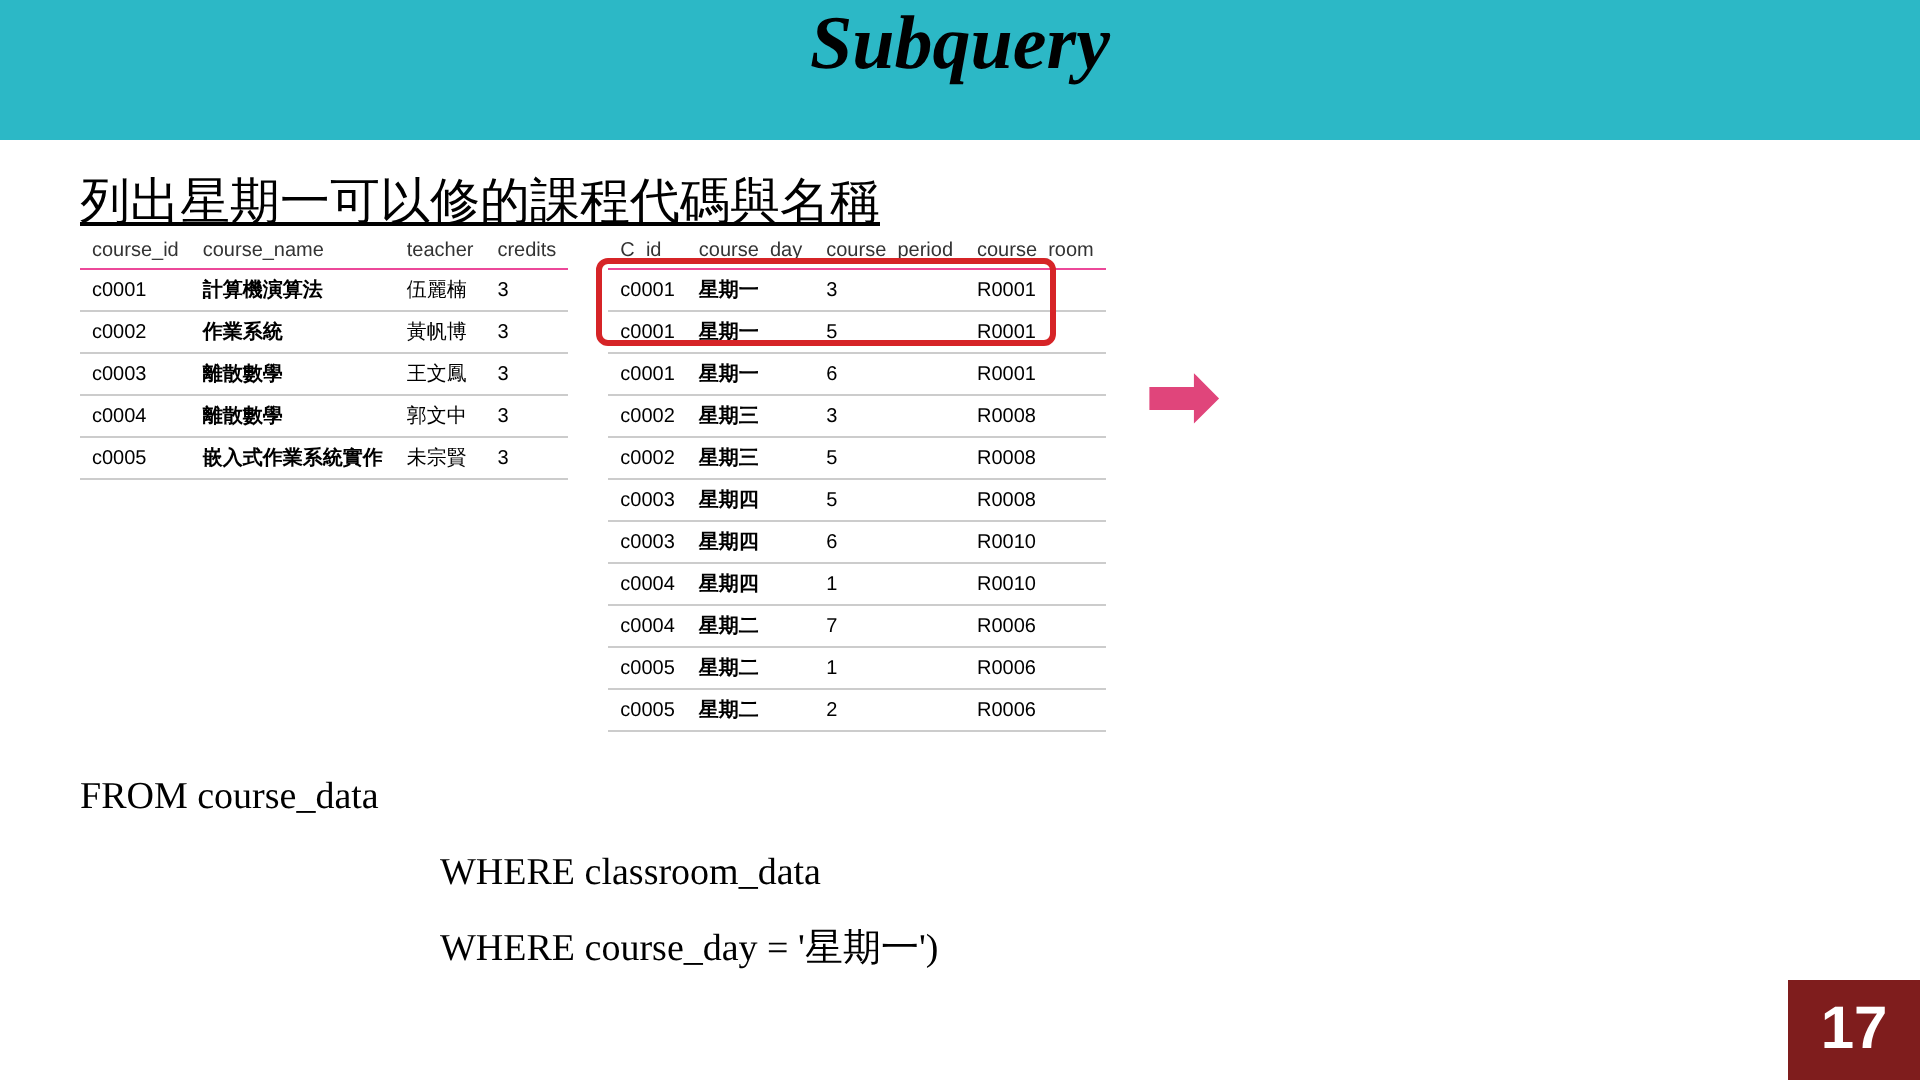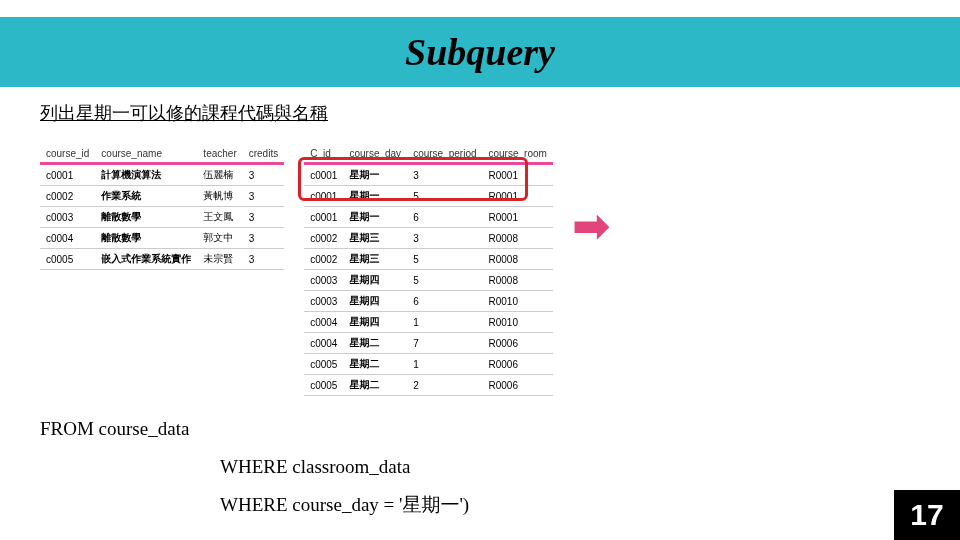--- a/index.html
+++ b/index.html
@@ -9,38 +9,37 @@
     background: #fff;
     font-family: "Times New Roman", serif;
     position: relative;
     overflow: hidden;
   }
   .title-band {
     width: 100%;
     height: 70px;
     background: #2cb8c6;
     display: flex;
-    align-items: center;
+    align-items: flex-start;
     justify-content: center;
-    margin-top: 17px;
   }
   .title-band h1 {
     font-style: italic;
     font-weight: bold;
     font-size: 38px;
     color: #000;
   }
   .content {
     padding: 14px 40px 0 40px;
   }
   .question {
-    font-size: 18px;
+    font-size: 25px;
     font-family: sans-serif;
     text-decoration: underline;
-    margin-bottom: 20px;
+    margin-bottom: 0;
   }
   .tables-area {
     display: flex;
     align-items: flex-start;
     gap: 20px;
     margin-bottom: 14px;
   }
   .tbl {
     border-collapse: collapse;
     font-family: Arial, sans-serif;
@@ -49,21 +48,21 @@
   }
   .tbl th, .tbl td {
     border-bottom: 1px solid #ccc;
     padding: 3px 6px;
     text-align: left;
     white-space: nowrap;
   }
   .tbl th {
     font-weight: normal;
     color: #333;
-    border-bottom: 3px solid #ec4899;
+    border-bottom: 1px solid #ec4899;
     margin-top: 24px;
   }
   .tbl .bold { font-weight: bold; }
   .tbl1 { }
   .tbl2-wrap {
     position: relative;
   }
   .redbox {
     position: absolute;
     border: 3px solid #d62427;
@@ -79,21 +78,21 @@
   }
   .sql {
     font-size: 19px;
     line-height: 2;
   }
   .sql .indent1 { padding-left: 180px; }
   .page-num {
     position: absolute;
     right: 0;
     bottom: 0;
-    background: #000000;
+    background: #7f1d1d;
     color: #fff;
     font-family: Arial, sans-serif;
     font-weight: bold;
     font-size: 30px;
     width: 66px;
     height: 50px;
     display: flex;
     align-items: center;
     justify-content: center;
   }

